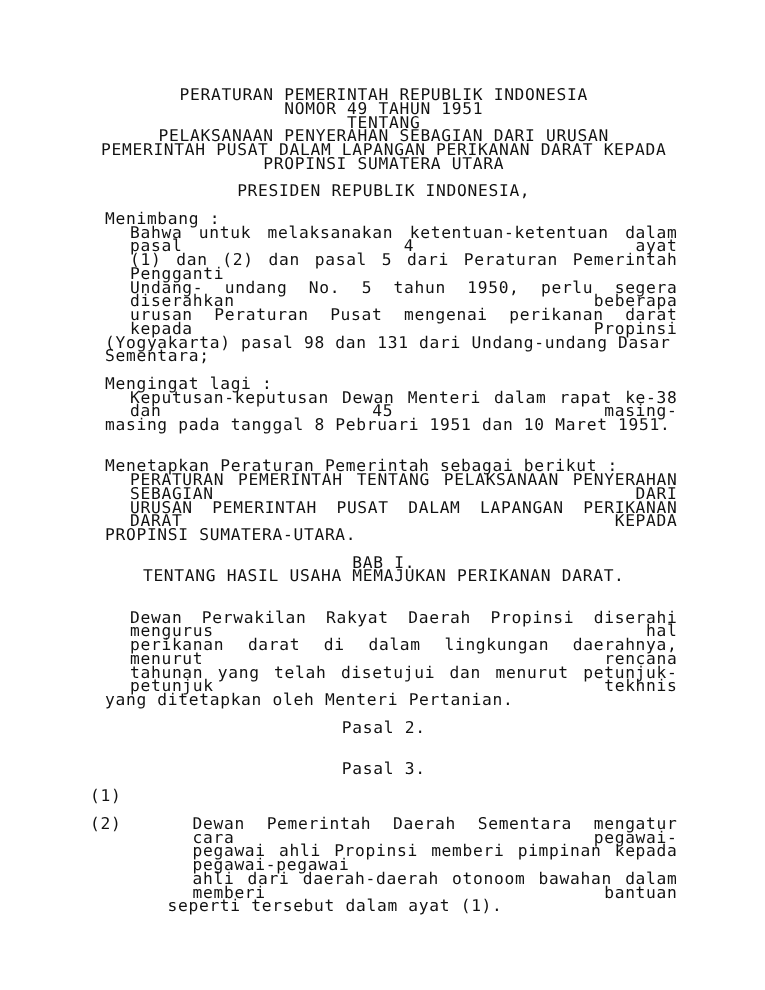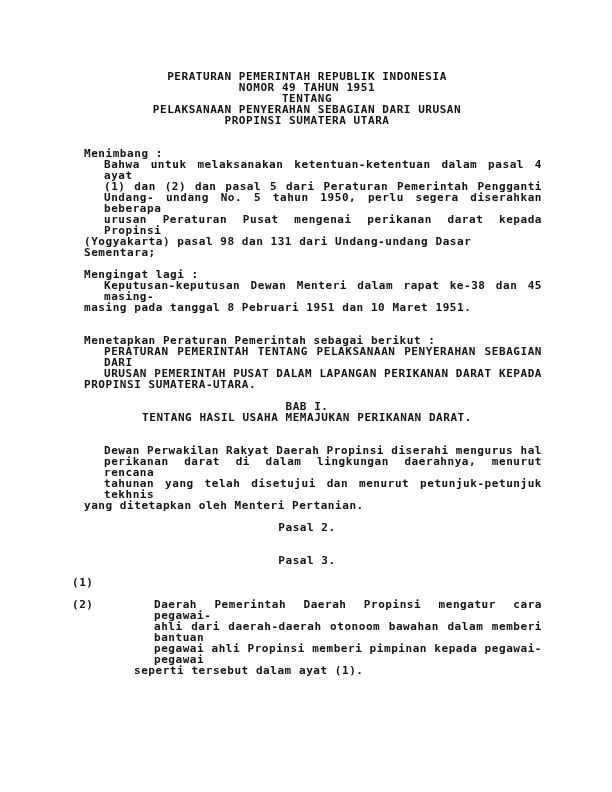--- a/index.html
+++ b/index.html
@@ -1,44 +1,45 @@
 <!DOCTYPE html>
 <html><head>
 <meta charset="utf-8">
 <style>
   html, body { margin: 0; padding: 0; background: #ffffff; }
   body { width: 612px; height: 792px; position: relative; overflow: hidden; }
   .page {
     position: absolute; left: 72px; top: 71px; width: 470px;
     font-family: "DejaVu Sans Mono", "Liberation Mono", monospace;
-    font-size: 11px; line-height: 11px; color: #111;
+    font-size: 13px; line-height: 11px; color: #111;
     letter-spacing: 0.55px;
-    font-weight: bold;
   }
   .center { text-align: center; white-space: pre; }
   .gap { height: 11px; }
   .line-j { display: block; text-align: justify; text-align-last: justify; padding-left: 32px; }
   .line-l { display: block; text-align: left; padding-left: 12px; }
   .item { display: flex; }
   .item .num { width: 50px; flex: none; }
   .item .body { flex: 1; }
 </style>
 </head>
 <body>
 
 <div class="page">
 
   <div>
     <div class="center">PERATURAN PEMERINTAH REPUBLIK INDONESIA</div>
     <div class="center">NOMOR 49 TAHUN 1951</div>
     <div class="center">TENTANG</div>
     <div class="center">PELAKSANAAN PENYERAHAN SEBAGIAN DARI URUSAN</div>
+    <div class="center">PEMERINTAH PUSAT DALAM LAPANGAN PERIKANAN DARAT KEPADA</div>
     <div class="center">PROPINSI SUMATERA UTARA</div>
   </div>
   <div class="gap"></div>
+  <div class="center">PRESIDEN REPUBLIK INDONESIA,</div>
   <div class="gap"></div>
 
   <div>
     <div class="line-l">Menimbang :</div>
     <span class="line-j">Bahwa untuk melaksanakan ketentuan-ketentuan dalam pasal 4 ayat</span>
     <span class="line-j">(1) dan (2) dan pasal 5 dari Peraturan Pemerintah Pengganti</span>
     <span class="line-j">Undang- undang No. 5 tahun 1950, perlu segera diserahkan beberapa</span>
     <span class="line-j">urusan Peraturan Pusat mengenai perikanan darat kepada Propinsi</span>
     <span class="line-l">(Yogyakarta) pasal 98 dan 131 dari Undang-undang Dasar Sementara;</span>
   </div>
@@ -80,20 +81,20 @@
 
   <div class="center">Pasal 3.</div>
   <div class="gap"></div>
   <div class="item">
     <div class="num">(1)</div>
   </div>
   <div class="gap"></div>
   <div class="item">
     <div class="num">(2)</div>
     <div class="body">
-      <span class="line-j">Daerah Pemerintah Daerah Propinsi mengatur cara pegawai-</span>
+      <span class="line-j">Dewan Pemerintah Daerah Sementara mengatur cara pegawai-</span>
+      <span class="line-j">pegawai ahli Propinsi memberi pimpinan kepada pegawai-pegawai</span>
       <span class="line-j">ahli dari daerah-daerah otonoom bawahan dalam memberi bantuan</span>
-      <span class="line-j">pegawai ahli Propinsi memberi pimpinan kepada pegawai-pegawai</span>
       <span class="line-l">seperti tersebut dalam ayat (1).</span>
     </div>
   </div>
 
 </div>
 
 </body></html>

